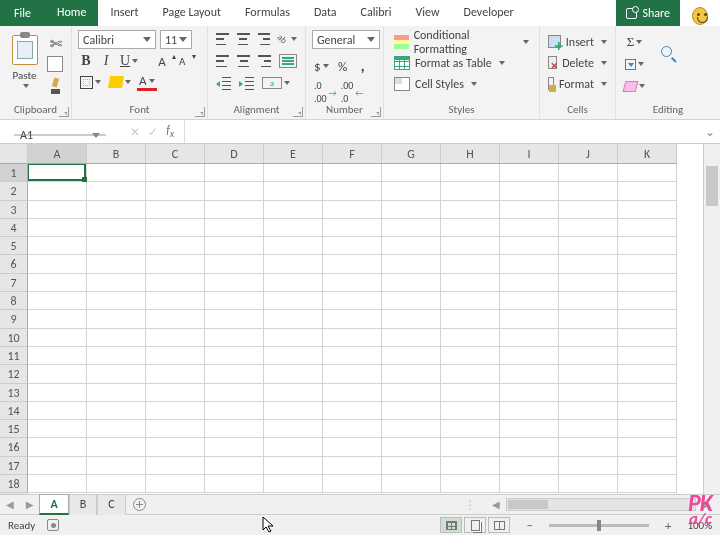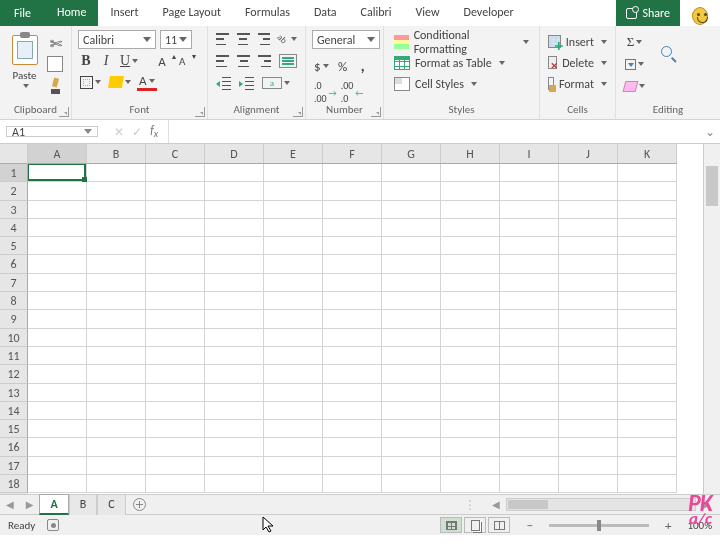--- a/index.html
+++ b/index.html
@@ -101,21 +101,21 @@
   .find-ic{width:16px;height:16px;position:relative;}
   .find-ic::before{content:"";position:absolute;width:9px;height:9px;border:1.5px solid #4682b4;border-radius:50%;top:0;left:0;}
   .find-ic::after{content:"";position:absolute;width:6px;height:1.5px;background:#4682b4;bottom:2px;right:0;transform:rotate(45deg);}
   .sigma{font-size:13px;font-family:"Times New Roman";}
   .fill-dn{width:11px;height:11px;border:1px solid #4682b4;position:relative;}
   .fill-dn::after{content:"";position:absolute;left:2px;top:3px;border-left:3px solid transparent;border-right:3px solid transparent;border-top:4px solid #4682b4;}
   .clear-ic{width:13px;height:11px;background:#fbe;border:1px solid #c8a;transform:skewX(-15deg);}
   
   
   .fxbar{height:24px;border-bottom:1px solid #ccc;display:flex;align-items:stretch;background:#fff;}
-  .namebox{width:92px;border:1px solid #ccc;margin:6px;display:flex;align-items:center;padding:0 5px;font-size:12px;background:#fff;gap:40px;}
+  .namebox{width:92px;border:1px solid #ccc;margin:14px;display:flex;align-items:center;padding:0 5px;font-size:12px;background:#fff;gap:40px;}
   .namebox .arrow{margin-left:auto;border-left:4px solid transparent;border-right:4px solid transparent;border-top:5px solid #888;}
   .fx-btns{display:flex;align-items:center;gap:8px;padding:0 10px;border-right:1px solid #ddd;color:#bbb;}
   .fx-input{flex:1;padding:0 6px;display:flex;align-items:center;}
   .fx-expand{width:20px;display:flex;align-items:center;justify-content:center;color:#888;}
   
   
   .grid-wrap{height:350px;display:flex;position:relative;}
   .corner{width:28px;height:20px;background:#e6e6e6;border-right:1px solid #ccc;border-bottom:1px solid #aaa;flex:none;}
   .grid-left{width:28px;flex:none;}
   .grid-main{flex:1;overflow:hidden;}

